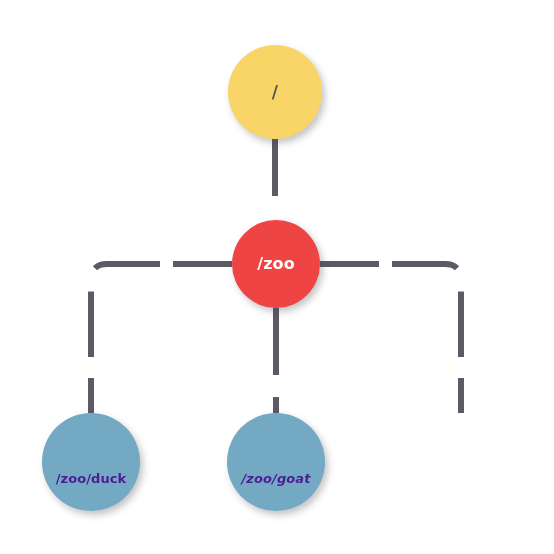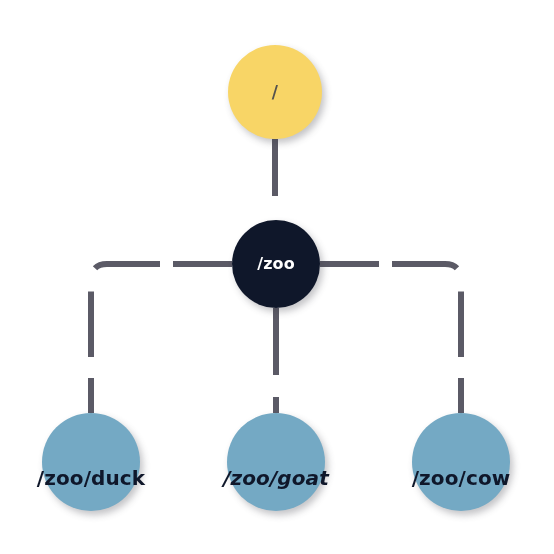--- a/index.html
+++ b/index.html
@@ -43,32 +43,32 @@
     user-select: none;
   }
   .node-root {
     background: #f8d566;
   }
   .node-root .node-label {
     color: #55524e;
     font-size: 17px;
   }
   .node-branch {
-    background: #0f172a;
+    background: #ef4444;
   }
   .node-branch .node-label {
     color: #ffffff;
     font-size: 16px;
   }
   .node-leaf {
     background: #74a9c4;
   }
   .node-leaf .node-label {
-    color: #0f172a;
-    font-size: 20px;
+    color: #4c1d95;
+    font-size: 13px;
     margin-top: 32px;
   }
 </style>
 </head>
 <body>
 
 <div id="canvas">
 
   <svg id="edge-layer" viewBox="0 0 554 554">
     <g fill="none" stroke="#5b5a66" stroke-width="6" stroke-linecap="butt">
@@ -97,17 +97,14 @@
   </div>
 
   <div class="node node-leaf" style="left:42px; top:413px; width:98px; height:98px;">
     <span class="node-label">/zoo/duck</span>
   </div>
 
   <div class="node node-leaf" style="left:227px; top:413px; width:98px; height:98px;font-style:italic;">
     <span class="node-label">/zoo/goat</span>
   </div>
 
-  <div class="node node-leaf" style="left:412px; top:413px; width:98px; height:98px;">
-    <span class="node-label">/zoo/cow</span>
-  </div>
 
 </div>
 
 </body></html>

